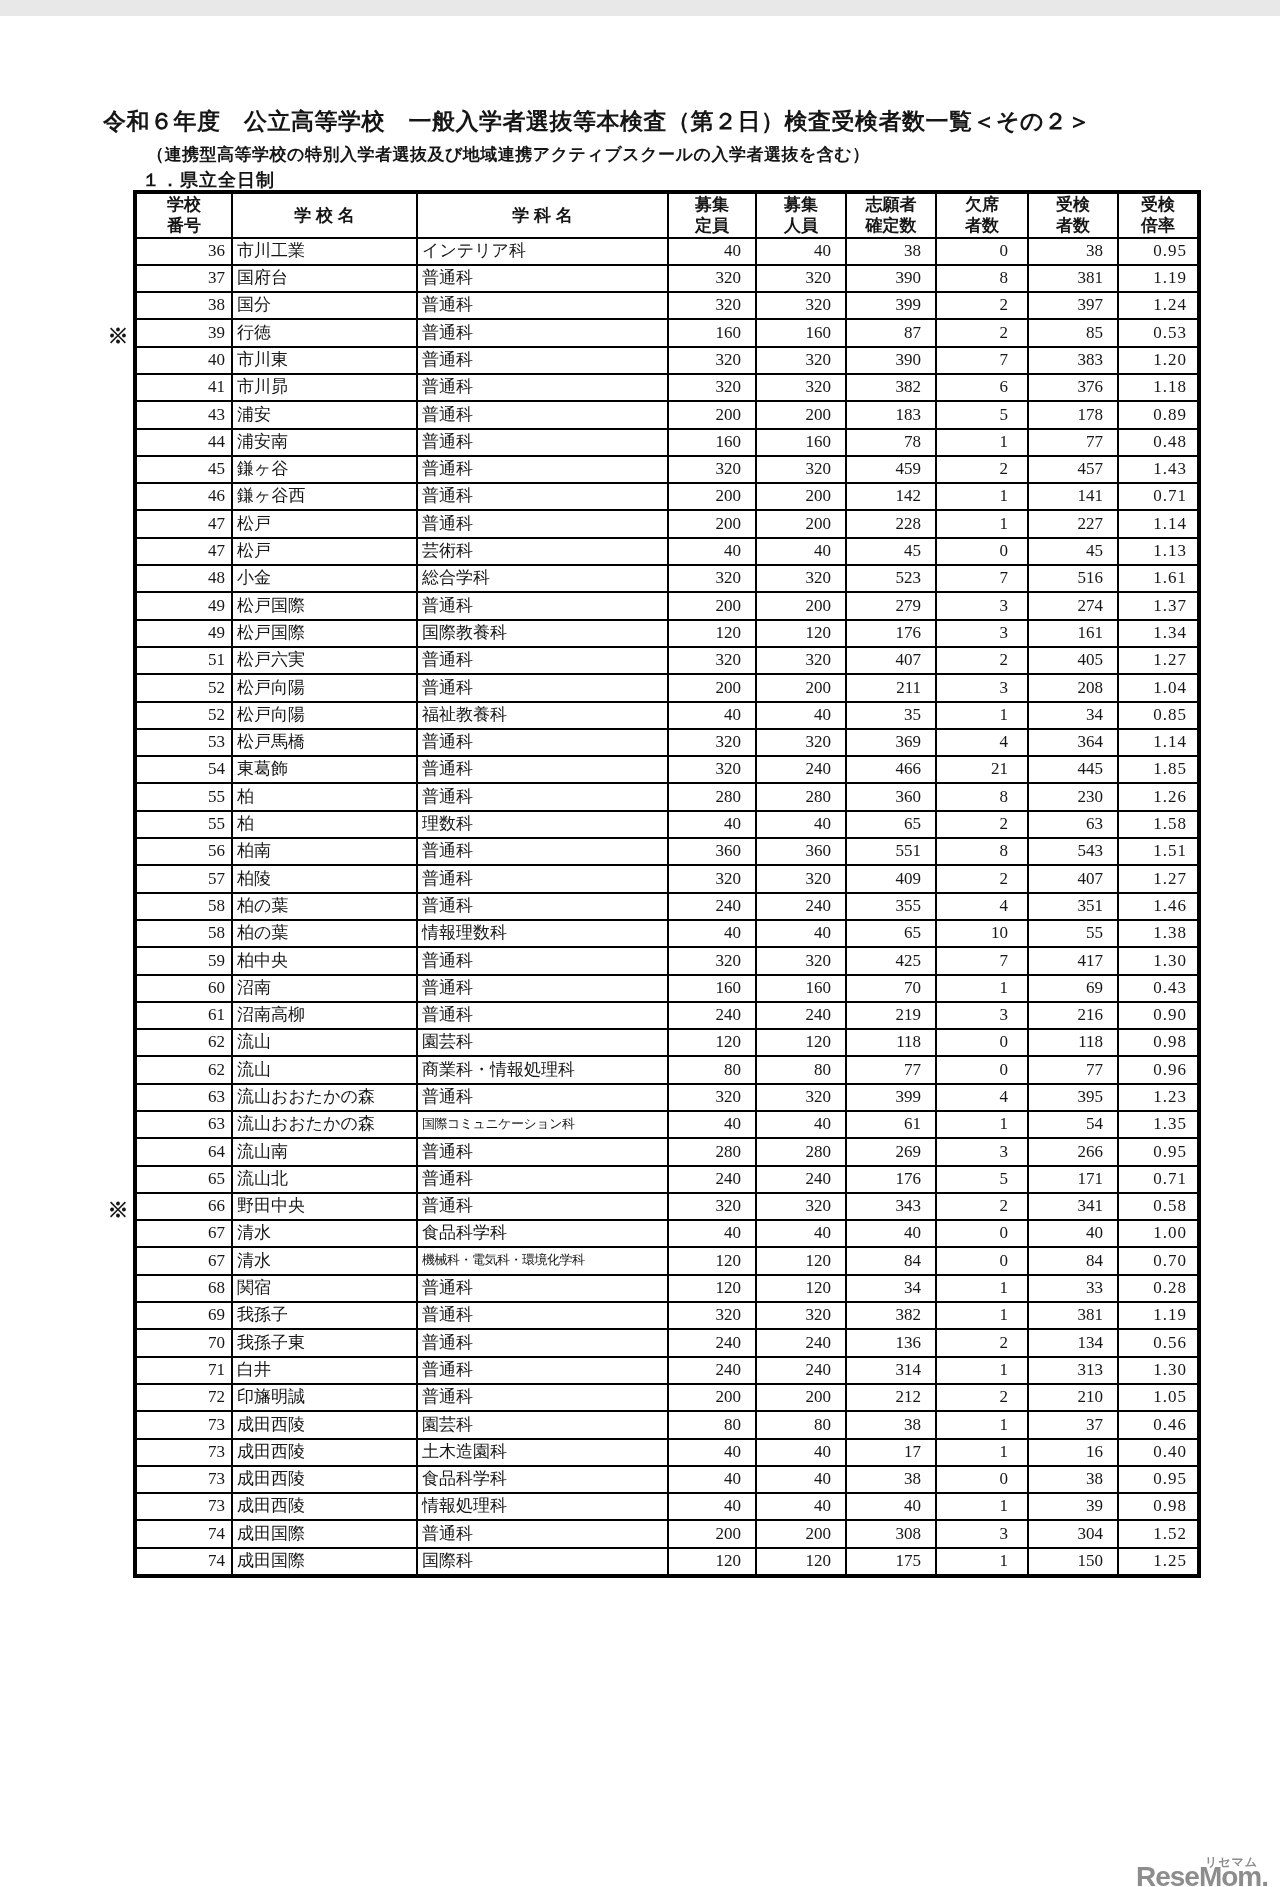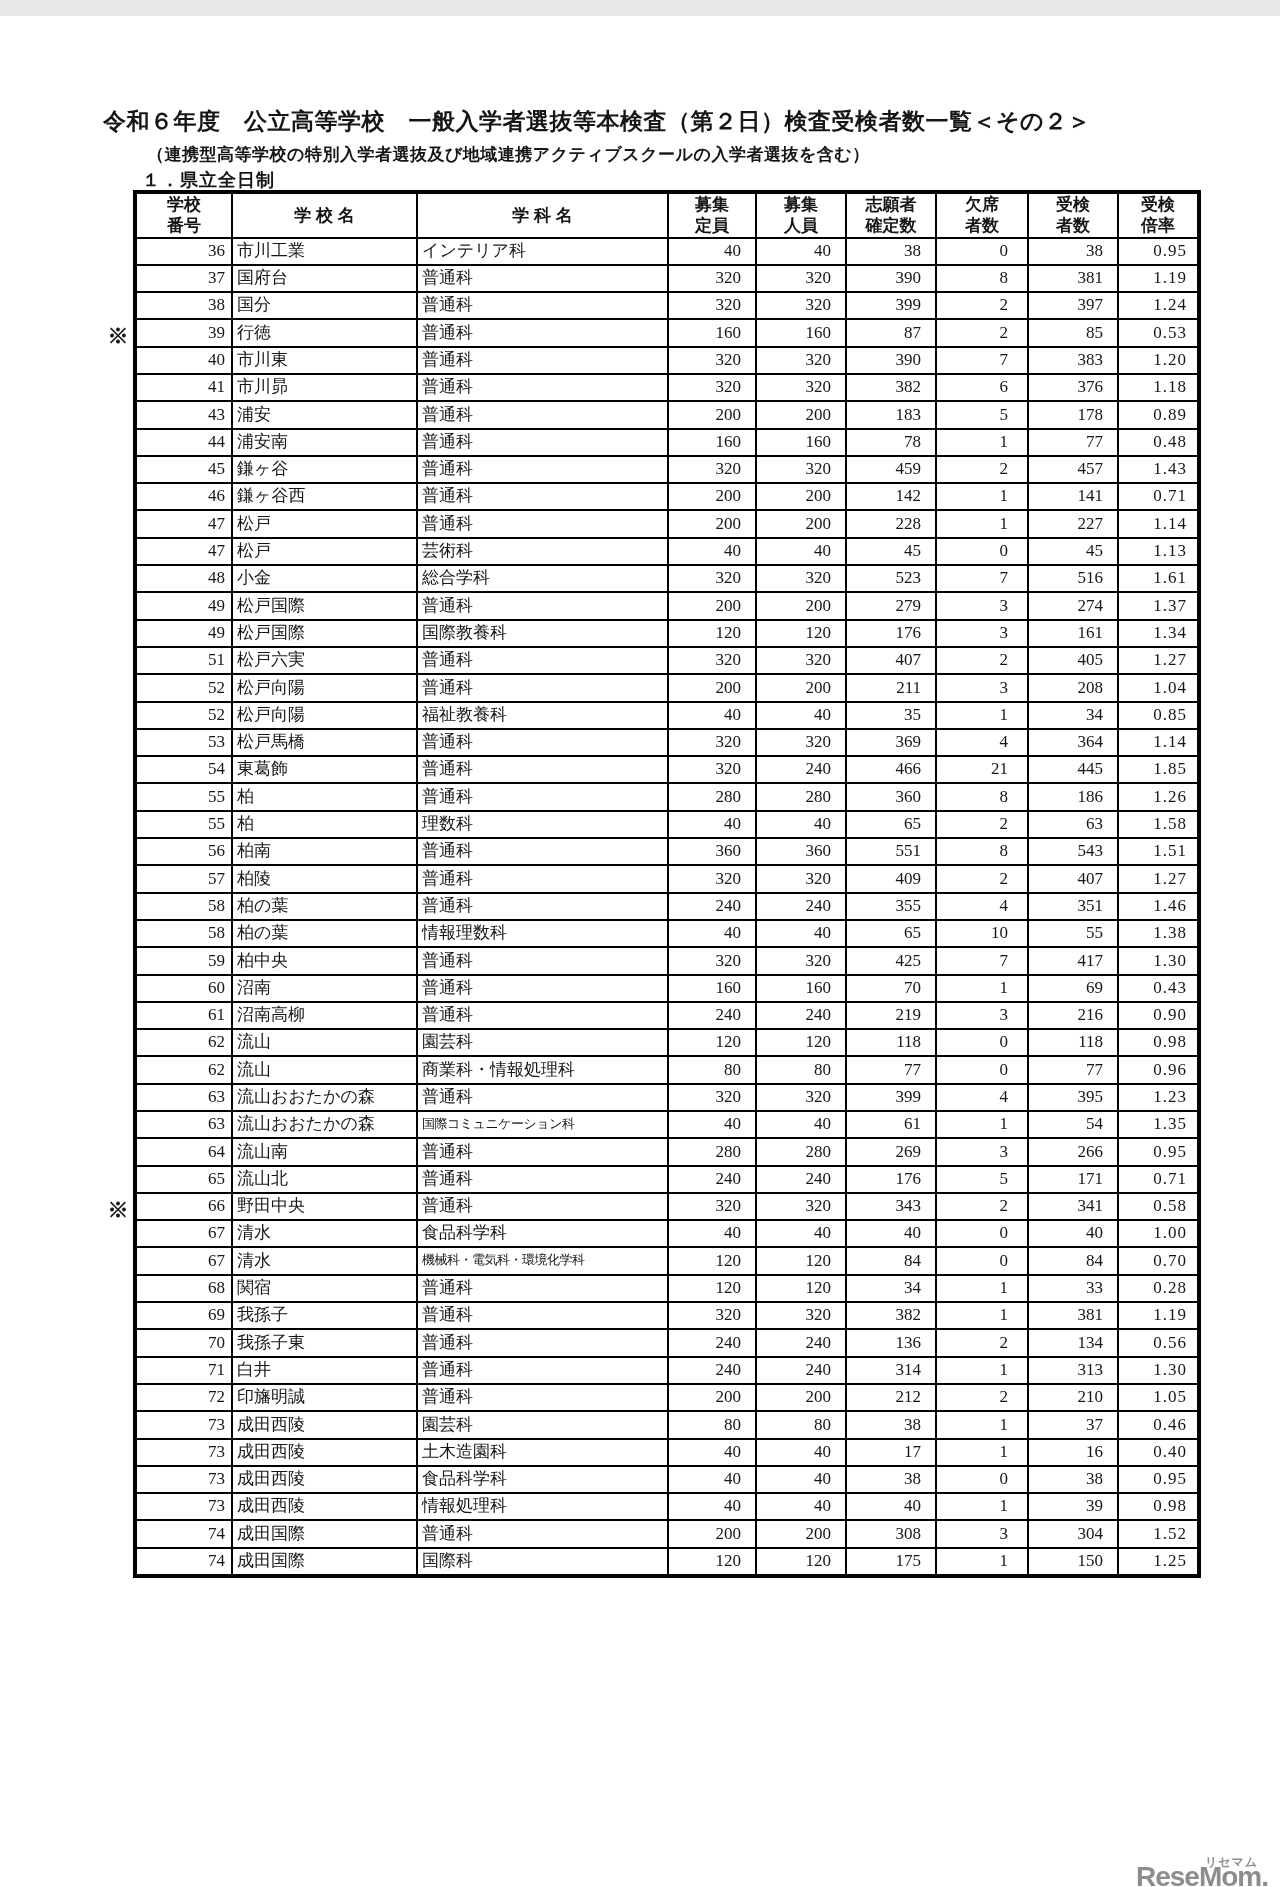--- a/index.html
+++ b/index.html
@@ -366,21 +366,21 @@
   </tr>
 
   <tr>
     <td class="no">55</td>
     <td class="name">柏</td>
     <td class="dept">普通科</td>
     <td class="num">280</td>
     <td class="num">280</td>
     <td class="num">360</td>
     <td class="abs">8</td>
-    <td class="num">186</td>
+    <td class="num">230</td>
     <td class="ratio">1.26</td>
   </tr>
 
   <tr>
     <td class="no">55</td>
     <td class="name">柏</td>
     <td class="dept">理数科</td>
     <td class="num">40</td>
     <td class="num">40</td>
     <td class="num">65</td>

